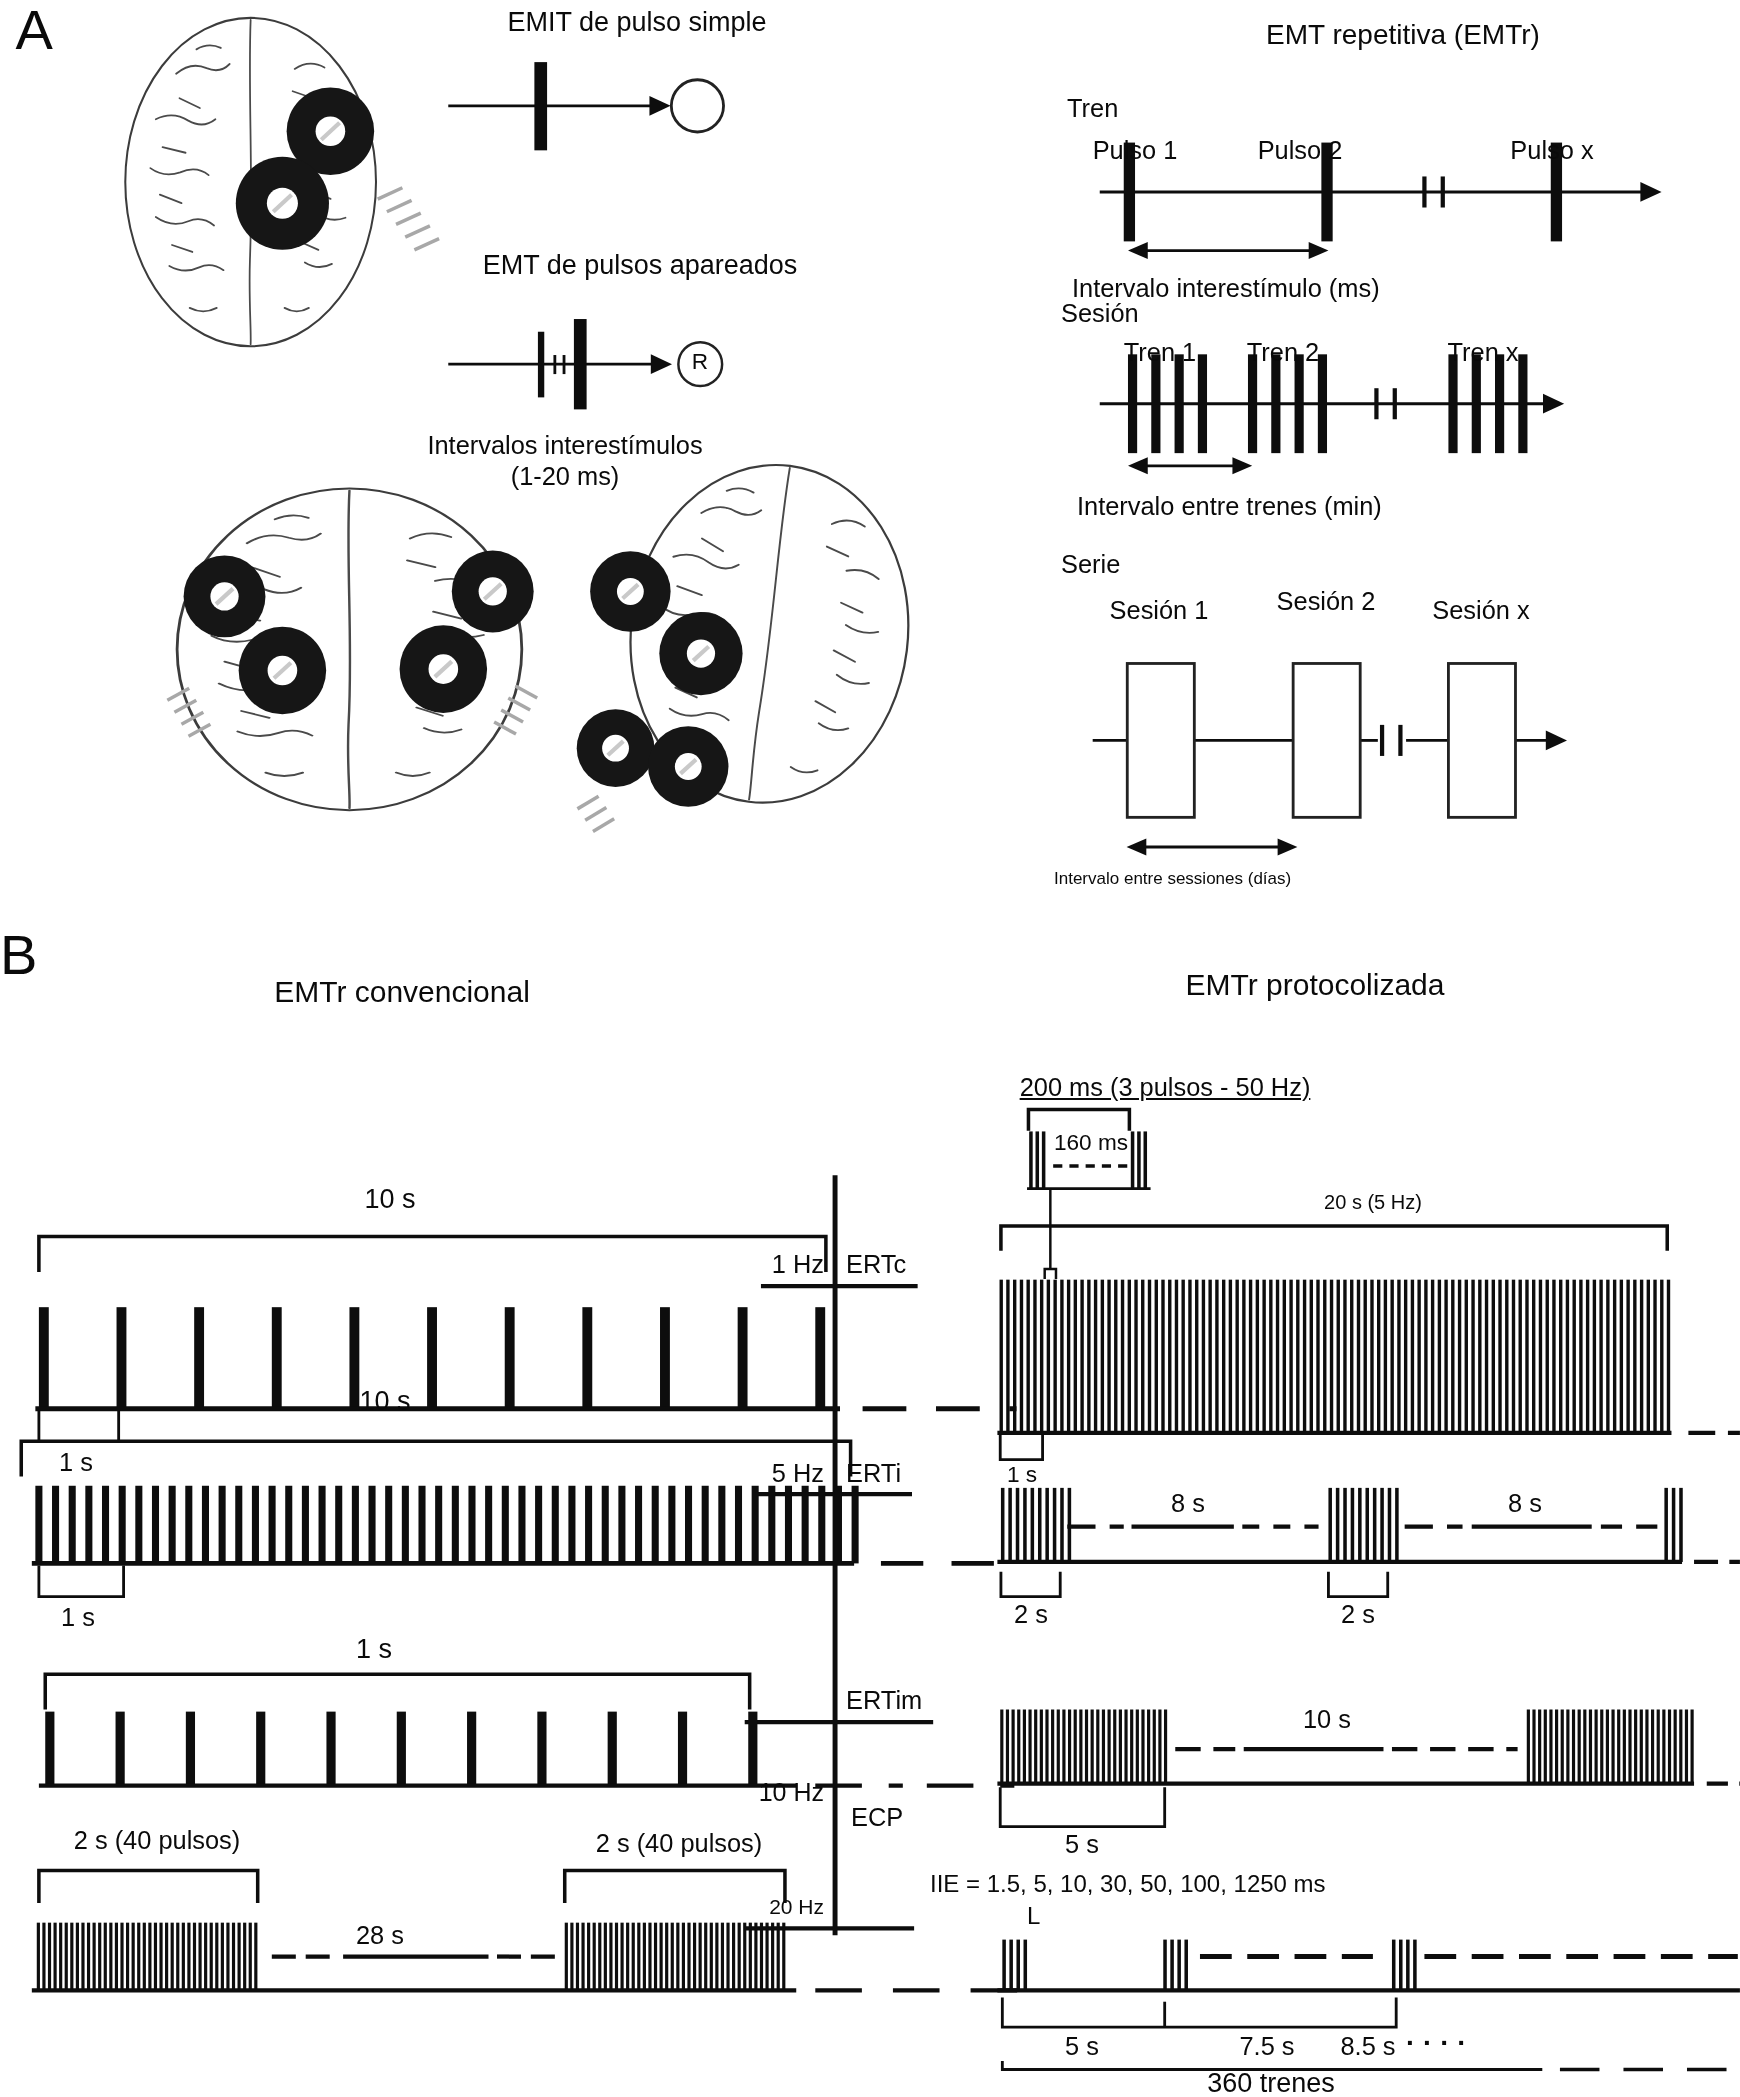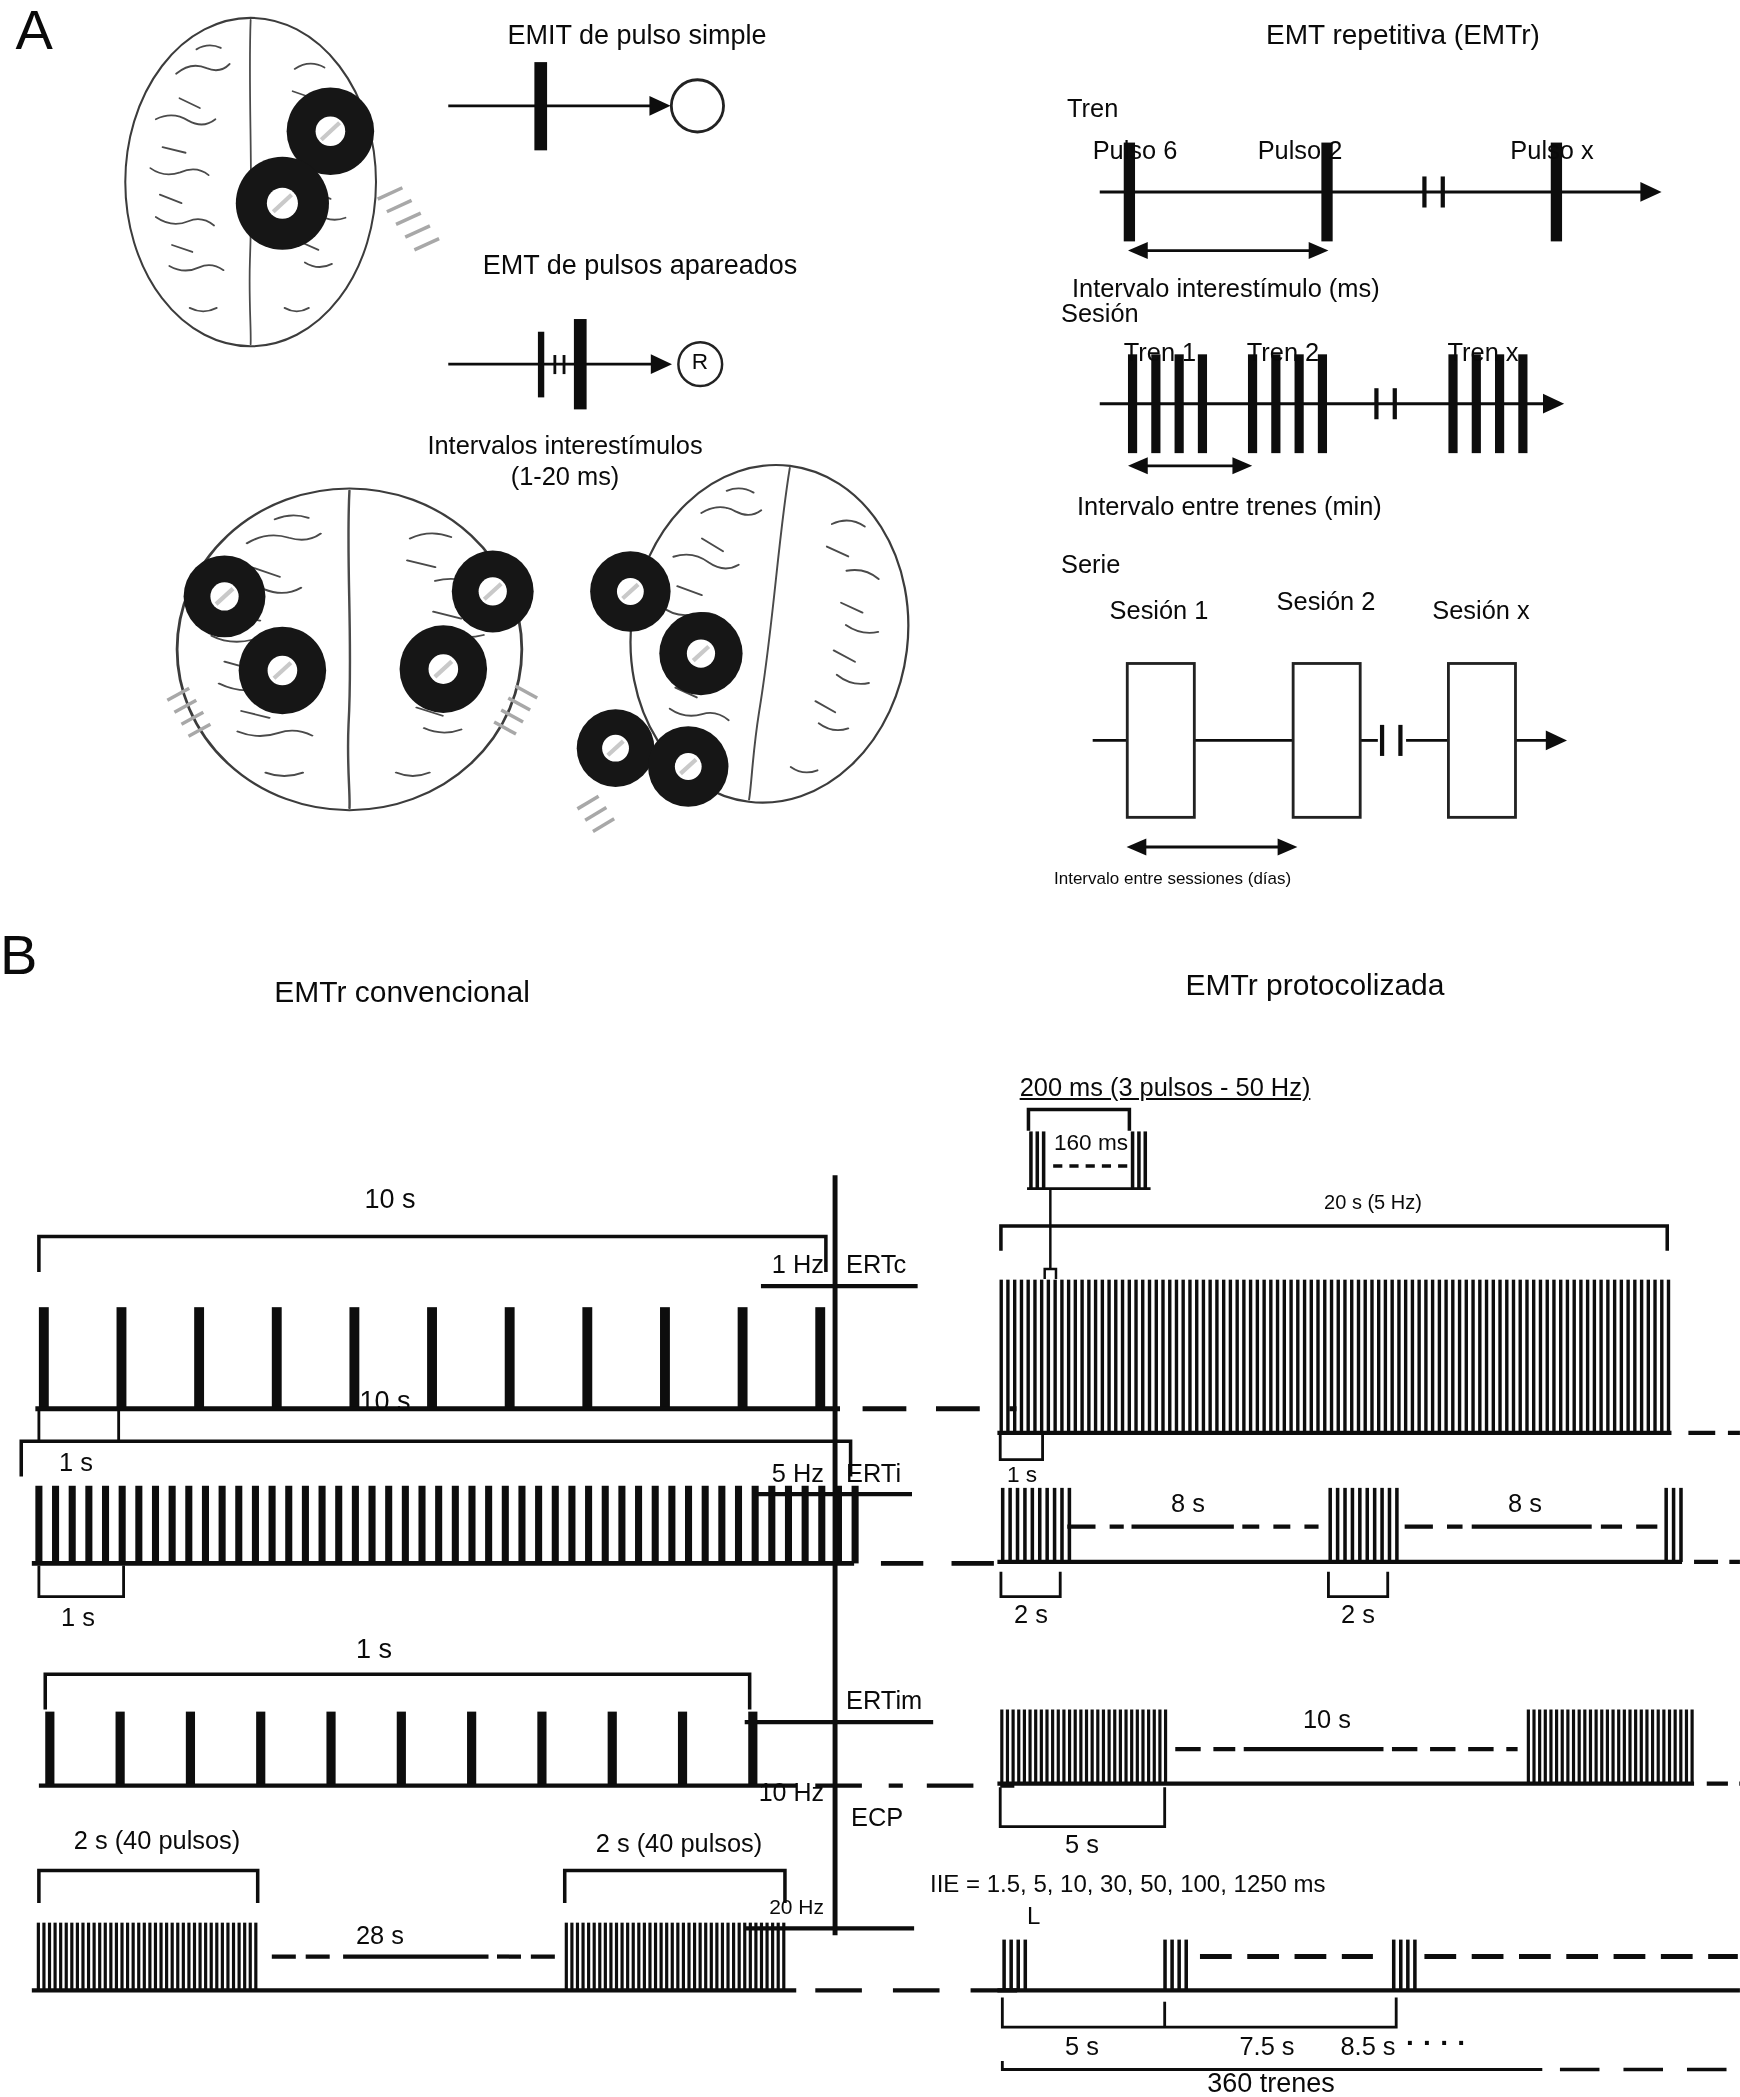--- a/index.html
+++ b/index.html
@@ -647,28 +647,28 @@
     <line x1="1700" y1="2772" x2="1945" y2="2772" class="stroke" stroke-width="7" stroke-dasharray="45 22"></line>
     <line x1="2018" y1="2772" x2="2462" y2="2772" class="stroke" stroke-width="7" stroke-dasharray="45 22"></line>
     <path d="M1420,2830 L1420,2872 L1978,2872 L1978,2830" class="stroke" stroke-width="4"></path>
     <line x1="1650" y1="2836" x2="1650" y2="2872" class="stroke" stroke-width="4"></line>
     <path d="M1420,2920 L1420,2932 L2185,2932" class="stroke" stroke-width="4"></path>
     <line x1="2210" y1="2932" x2="2462" y2="2932" class="stroke" stroke-width="5" stroke-dasharray="56 34"></line>
   </g>
 </svg>
 
 <div class="lbl" style="left:15.5px;top:0px;font-size:56px;">A</div>
-<div class="lbl c" style="left:637px;top:21px;font-size:27px;">EMIT de pulso simple</div>
+<div class="lbl c" style="left:637px;top:8px;font-size:27px;">EMIT de pulso simple</div>
 <div class="lbl c" style="left:640px;top:251px;font-size:27px;">EMT de pulsos apareados</div>
 <div class="lbl c" style="left:700px;top:350px;font-size:22.6px;">R</div>
 <div class="lbl c" style="left:565px;top:432px;font-size:25.4px;">Intervalos interestímulos</div>
 <div class="lbl c" style="left:565px;top:463px;font-size:25.4px;">(1-20 ms)</div>
 <div class="lbl c" style="left:1403px;top:20px;font-size:28px;">EMT repetitiva (EMTr)</div>
 <div class="lbl" style="left:1067px;top:95px;font-size:25.4px;">Tren</div>
-<div class="lbl c" style="left:1135px;top:137px;font-size:25.4px;">Pulso 6</div>
+<div class="lbl c" style="left:1135px;top:137px;font-size:25.4px;">Pulso 1</div>
 <div class="lbl c" style="left:1300px;top:137px;font-size:25.4px;">Pulso 2</div>
 <div class="lbl c" style="left:1552px;top:137px;font-size:25.4px;">Pulso x</div>
 <div class="lbl" style="left:1072px;top:275px;font-size:25.4px;">Intervalo interestímulo (ms)</div>
 <div class="lbl" style="left:1061px;top:300px;font-size:25.4px;">Sesión</div>
 <div class="lbl c" style="left:1160px;top:339px;font-size:25.4px;">Tren 1</div>
 <div class="lbl c" style="left:1283px;top:339px;font-size:25.4px;">Tren 2</div>
 <div class="lbl c" style="left:1483px;top:339px;font-size:25.4px;">Tren x</div>
 <div class="lbl" style="left:1077px;top:493px;font-size:25.4px;">Intervalo entre trenes (min)</div>
 <div class="lbl" style="left:1061px;top:551px;font-size:25.4px;">Serie</div>
 <div class="lbl c" style="left:1159px;top:597px;font-size:25.4px;">Sesión 1</div>

